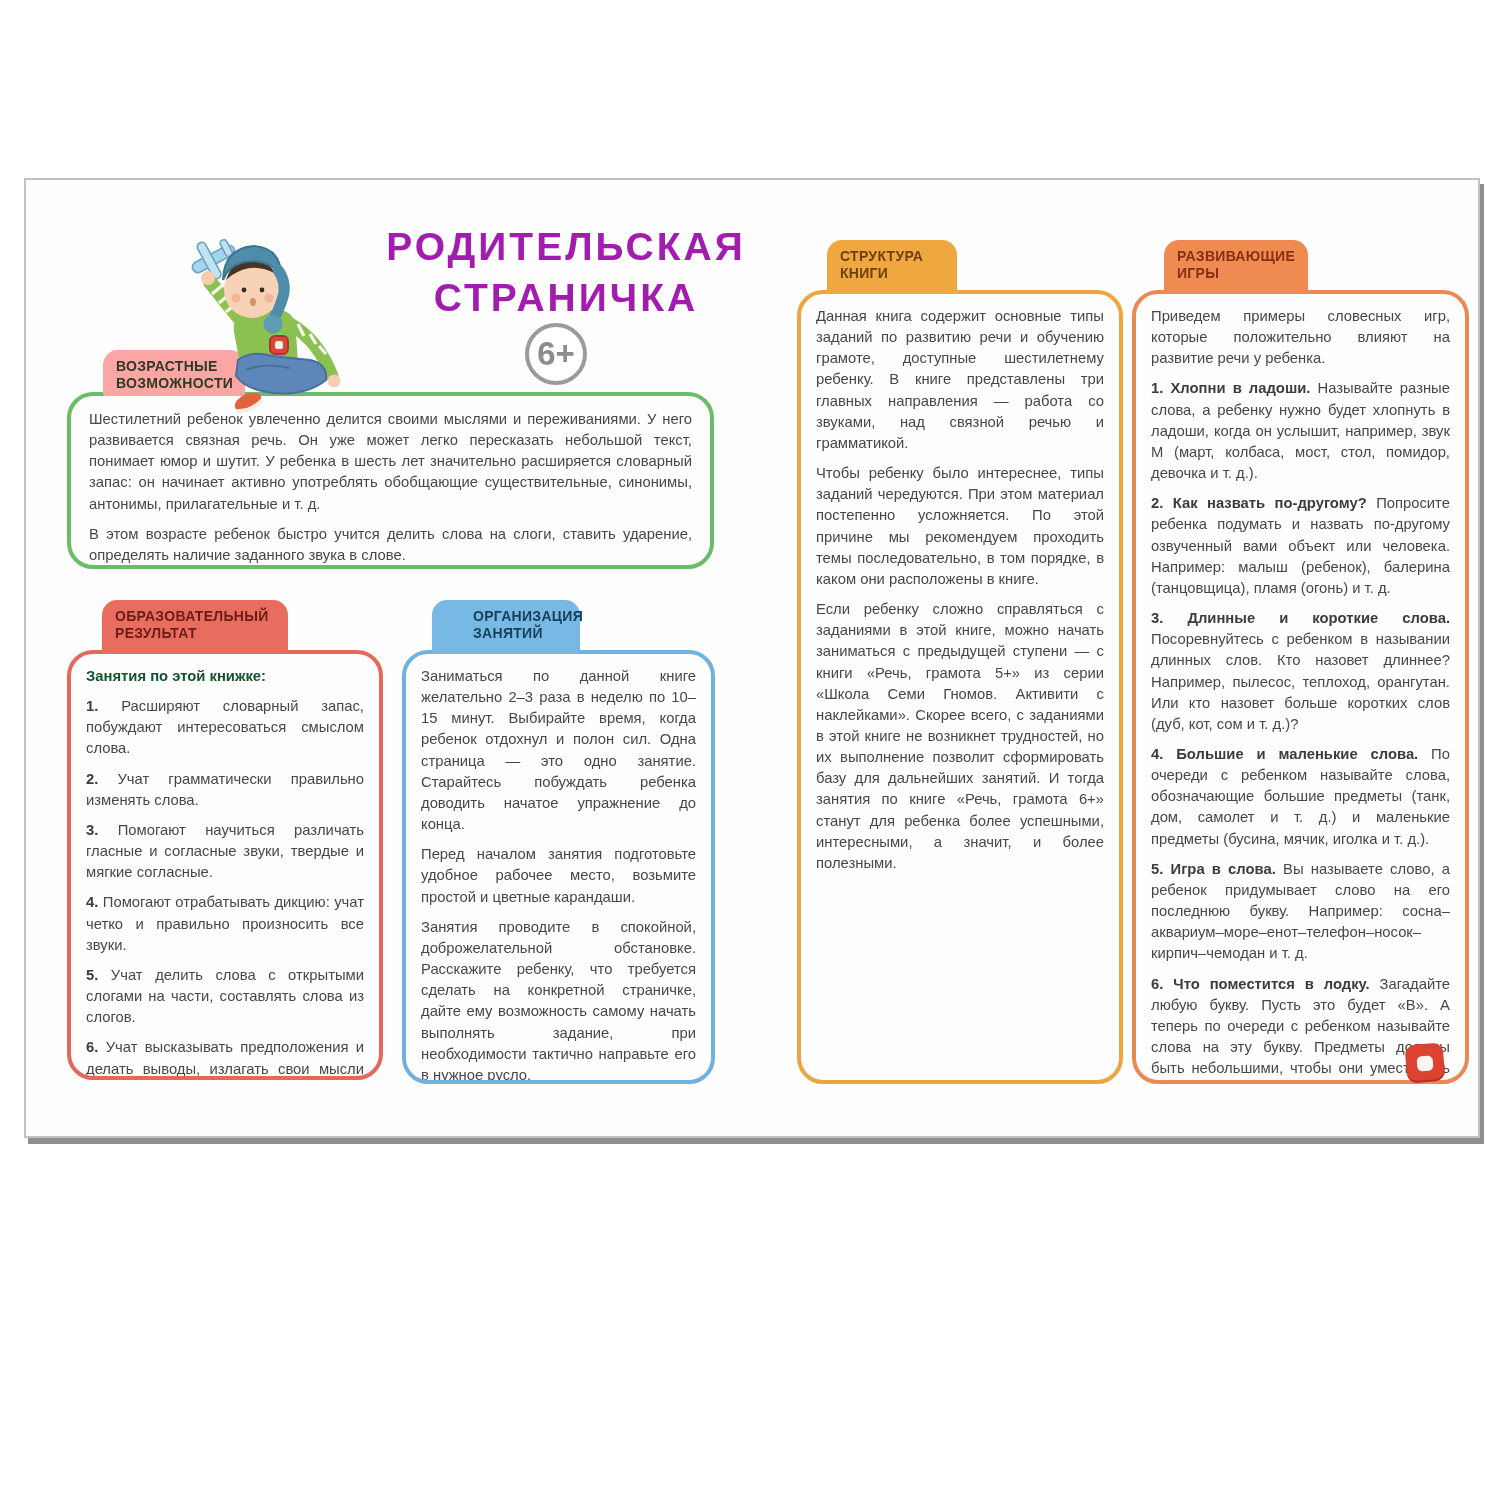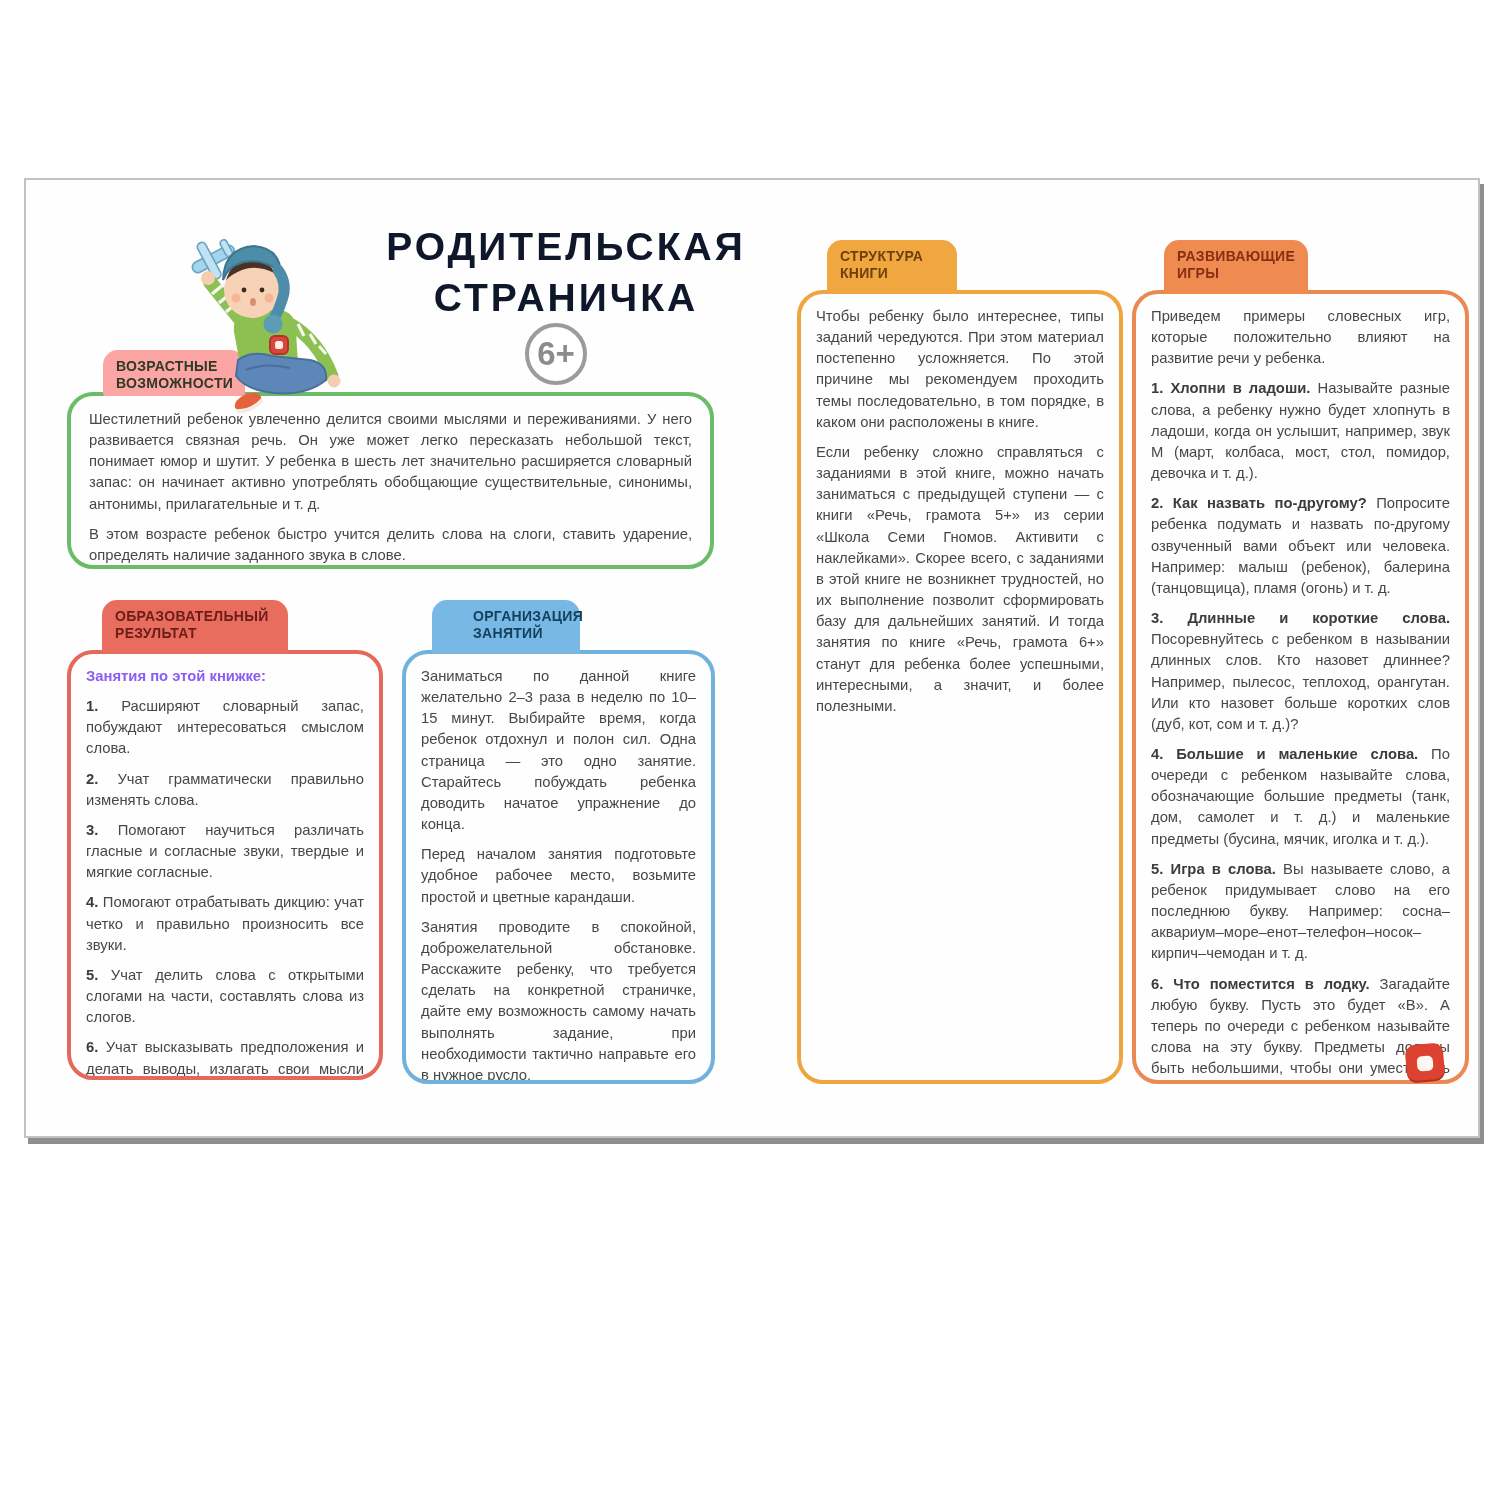--- a/index.html
+++ b/index.html
@@ -1,21 +1,21 @@
 <!DOCTYPE html>
 <html><head>
 <meta charset="utf-8">
 <style>
   html,body{margin:0;padding:0;background:#ffffff;}
   body{width:1500px;height:1500px;position:relative;font-family:"Liberation Sans",sans-serif;}
   .sheet{position:absolute;left:24px;top:178px;width:1456px;height:960px;background:#fefefe;
          border:2px solid #c2c2c2;box-sizing:border-box;box-shadow:4px 6px 0 #8f8f8f;}
   .abs{position:absolute;box-sizing:border-box;}
   
-  .title{left:330px;top:42px;width:420px;text-align:center;color:#0f172a;
+  .title{left:330px;top:42px;width:420px;text-align:center;color:#a21caf;
          font-weight:700;font-size:39px;letter-spacing:3px;line-height:1.3;}
   .badge{left:499px;top:143px;width:62px;height:62px;border:4px solid #9b9b9b;border-radius:50%;
          display:flex;align-items:center;justify-content:center;color:#8c8c8c;
          font-size:33px;font-weight:700;background:#fff;}
   
   .tab{z-index:5;border-radius:15px 15px 3px 3px;padding:8px 12px 6px 13px;
        font-weight:700;font-size:14px;line-height:1.18;letter-spacing:.3px;}
   
   .box{background:#fefefe;border-radius:26px;padding:12px 15px;color:#474747;
        font-size:14.8px;line-height:1.43;text-align:justify;overflow:hidden;z-index:2;}
@@ -24,21 +24,21 @@
   .green-box{border:4px solid #68bd66;padding:13px 18px;}
   .red-box{border:4px solid #e4695c;}
   .blue-box{border:4px solid #70b2dd;}
   .yellow-box{border:4px solid #eea43f;}
   .orange-box{border:4px solid #ea8a52;}
   .tab-green{background:#fca5a5;color:#2f3a25;}
   .tab-red{background:#e96d5e;color:#691f16;}
   .tab-blue{background:#77b8e4;color:#143f5d;}
   .tab-yellow{background:#f1a73f;color:#6e4010;}
   .tab-orange{background:#ef8b51;color:#872e13;}
-  .red-heading{color:#8b5cf6;font-weight:700;margin:0 0 8px 0;}
+  .red-heading{color:#14532d;font-weight:700;margin:0 0 8px 0;}
   
   .logo{left:1380px;top:864px;width:38px;height:38px;background:#dd4130;border-radius:10px;
         transform:rotate(-5deg);box-shadow:inset 0 -2px 0 #b23022;display:flex;
         align-items:center;justify-content:center;z-index:6;}
   .logo-inner{width:16px;height:15px;background:#fdf7f2;border-radius:5px;}
   .illu{z-index:6;}
 </style>
 </head>
 <body>
 
@@ -127,20 +127,21 @@
     <p>Заниматься по данной книге желательно 2–3 раза в неделю по 10–15 минут. Выбирайте время, когда ребенок отдохнул и полон сил. Одна страница — это одно занятие. Старайтесь побуждать ребенка доводить начатое упражнение до конца.</p>
     <p>Перед началом занятия подготовьте удобное рабочее место, возьмите простой и цветные карандаши.</p>
     <p>Занятия проводите в спокойной, доброжелательной обстановке. Расскажите ребенку, что требуется сделать на конкретной страничке, дайте ему возможность самому начать выполнять задание, при необходимости тактично направьте его в нужное русло.</p>
 
   </div>
   <div class="abs tab tab-blue" style="left:406px;top:420px;width:148px;height:54px;padding-left:41px;">
     <span>ОРГАНИЗАЦИЯ ЗАНЯТИЙ</span>
   </div>
 
   <div class="abs box yellow-box" style="left:771px;top:110px;width:326px;height:794px;">
+    <p>Данная книга содержит основные типы заданий по развитию речи и обучению грамоте, доступные шестилетнему ребенку. В книге представлены три главных направления — работа со звуками, над связной речью и грамматикой.</p>
     <p>Чтобы ребенку было интереснее, типы заданий чередуются. При этом материал постепенно усложняется. По этой причине мы рекомендуем проходить темы последовательно, в том порядке, в каком они расположены в книге.</p>
     <p>Если ребенку сложно справляться с заданиями в этой книге, можно начать заниматься с предыдущей ступени — с книги «Речь, грамота 5+» из серии «Школа Семи Гномов. Активити с наклейками». Скорее всего, с заданиями в этой книге не возникнет трудностей, но их выполнение позволит сформировать базу для дальнейших занятий. И тогда занятия по книге «Речь, грамота 6+» станут для ребенка более успешными, интересными, а значит, и более полезными.</p>
   </div>
   <div class="abs tab tab-yellow" style="left:801px;top:60px;width:130px;height:54px;">
     <span>СТРУКТУРА КНИГИ</span>
   </div>
 
   <div class="abs box orange-box" style="left:1106px;top:110px;width:337px;height:794px;">
     <p>Приведем примеры словесных игр, которые положительно влияют на развитие речи у ребенка.</p>
     <p><b>1.</b> <b>Хлопни в ладоши.</b> <span>Называйте разные слова, а ребенку нужно будет хлопнуть в ладоши, когда он услышит, например, звук М (март, колбаса, мост, стол, помидор, девочка и т. д.).</span></p>

